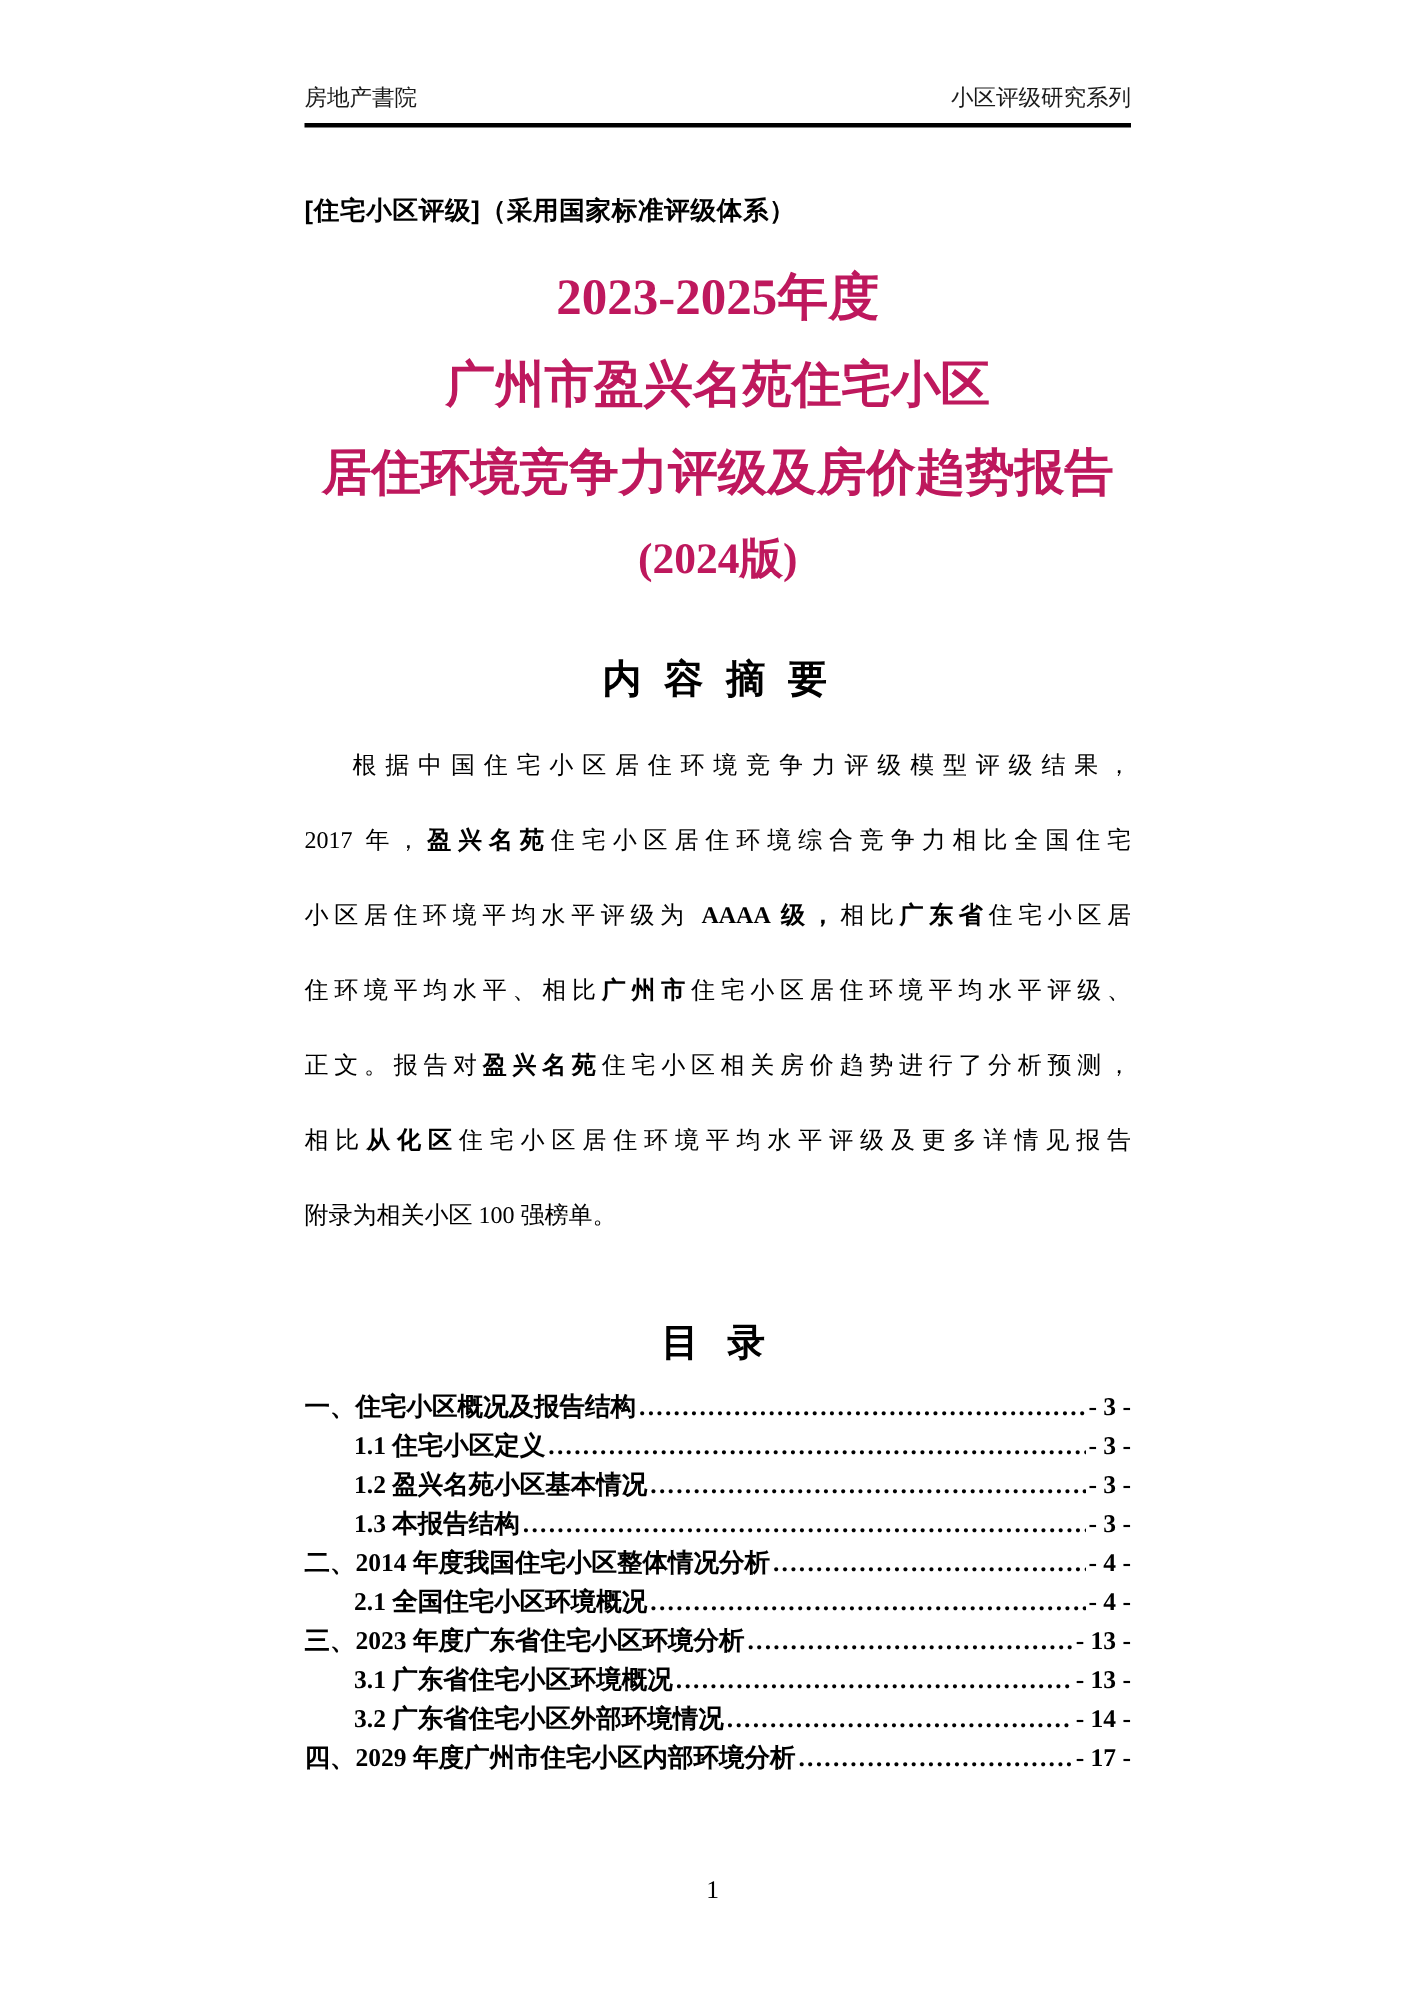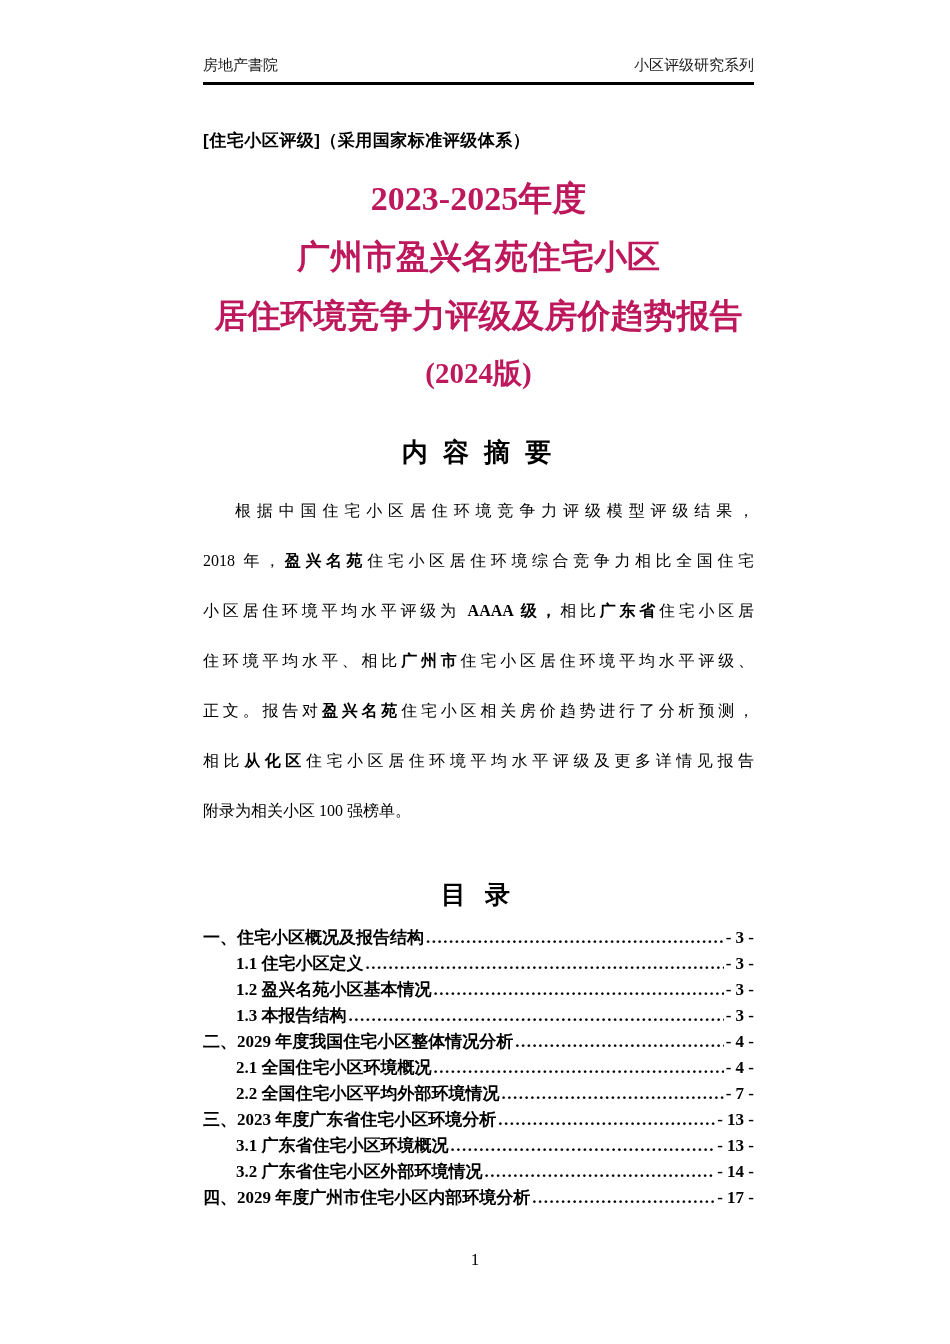--- a/index.html
+++ b/index.html
@@ -112,21 +112,21 @@
       <div class="title-l1">2023-2025年度</div>
       <div class="title-l2">广州市盈兴名苑住宅小区</div>
       <div class="title-l3">居住环境竞争力评级及房价趋势报告</div>
       <div class="title-l4">(2024版)</div>
     </div>
 
     <div class="abstract-heading">内 容 摘 要</div>
 
     <div class="abstract" id="abstract-para">
         <div class="para-line jl first"><span>根据中国住宅小区居住环境竞争力评级模型评级结果，</span></div>
-        <div class="para-line jl"><span>2018 年，</span><span class="seg-b">盈兴名苑</span><span>住宅小区居住环境综合竞争力相比全国住宅</span></div>
+        <div class="para-line jl"><span>2017 年，</span><span class="seg-b">盈兴名苑</span><span>住宅小区居住环境综合竞争力相比全国住宅</span></div>
         <div class="para-line jl"><span>小区居住环境平均水平评级为 </span><span class="seg-b">AAAA 级，</span><span>相比</span><span class="seg-b">广东省</span><span>住宅小区居</span></div>
         <div class="para-line jl"><span>住环境平均水平、相比</span><span class="seg-b">广州市</span><span>住宅小区居住环境平均水平评级、</span></div>
         <div class="para-line jl"><span>正文。报告对</span><span class="seg-b">盈兴名苑</span><span>住宅小区相关房价趋势进行了分析预测，</span></div>
         <div class="para-line jl"><span>相比</span><span class="seg-b">从化区</span><span>住宅小区居住环境平均水平评级及更多详情见报告</span></div>
         <div class="para-line"><span>附录为相关小区 100 强榜单。</span></div>
       </div>
 
     <div class="toc-heading">目 录</div>
 
     <div class="toc" id="toc-list">
@@ -144,33 +144,28 @@
           <span class="toc-label">1.2 盈兴名苑小区基本情况</span>
           <span class="toc-dots"></span>
           <span class="toc-page">- 3 -</span>
         </div>
         <div class="toc-row lvl2">
           <span class="toc-label">1.3 本报告结构</span>
           <span class="toc-dots"></span>
           <span class="toc-page">- 3 -</span>
         </div>
         <div class="toc-row">
-          <span class="toc-label">二、2029 年度我国住宅小区整体情况分析</span>
+          <span class="toc-label">二、2014 年度我国住宅小区整体情况分析</span>
           <span class="toc-dots"></span>
           <span class="toc-page">- 4 -</span>
         </div>
         <div class="toc-row lvl2">
           <span class="toc-label">2.1 全国住宅小区环境概况</span>
           <span class="toc-dots"></span>
           <span class="toc-page">- 4 -</span>
-        </div>
-        <div class="toc-row lvl2">
-          <span class="toc-label">2.2 全国住宅小区平均外部环境情况</span>
-          <span class="toc-dots"></span>
-          <span class="toc-page">- 7 -</span>
         </div>
         <div class="toc-row">
           <span class="toc-label">三、2023 年度广东省住宅小区环境分析</span>
           <span class="toc-dots"></span>
           <span class="toc-page">- 13 -</span>
         </div>
         <div class="toc-row lvl2">
           <span class="toc-label">3.1 广东省住宅小区环境概况</span>
           <span class="toc-dots"></span>
           <span class="toc-page">- 13 -</span>

